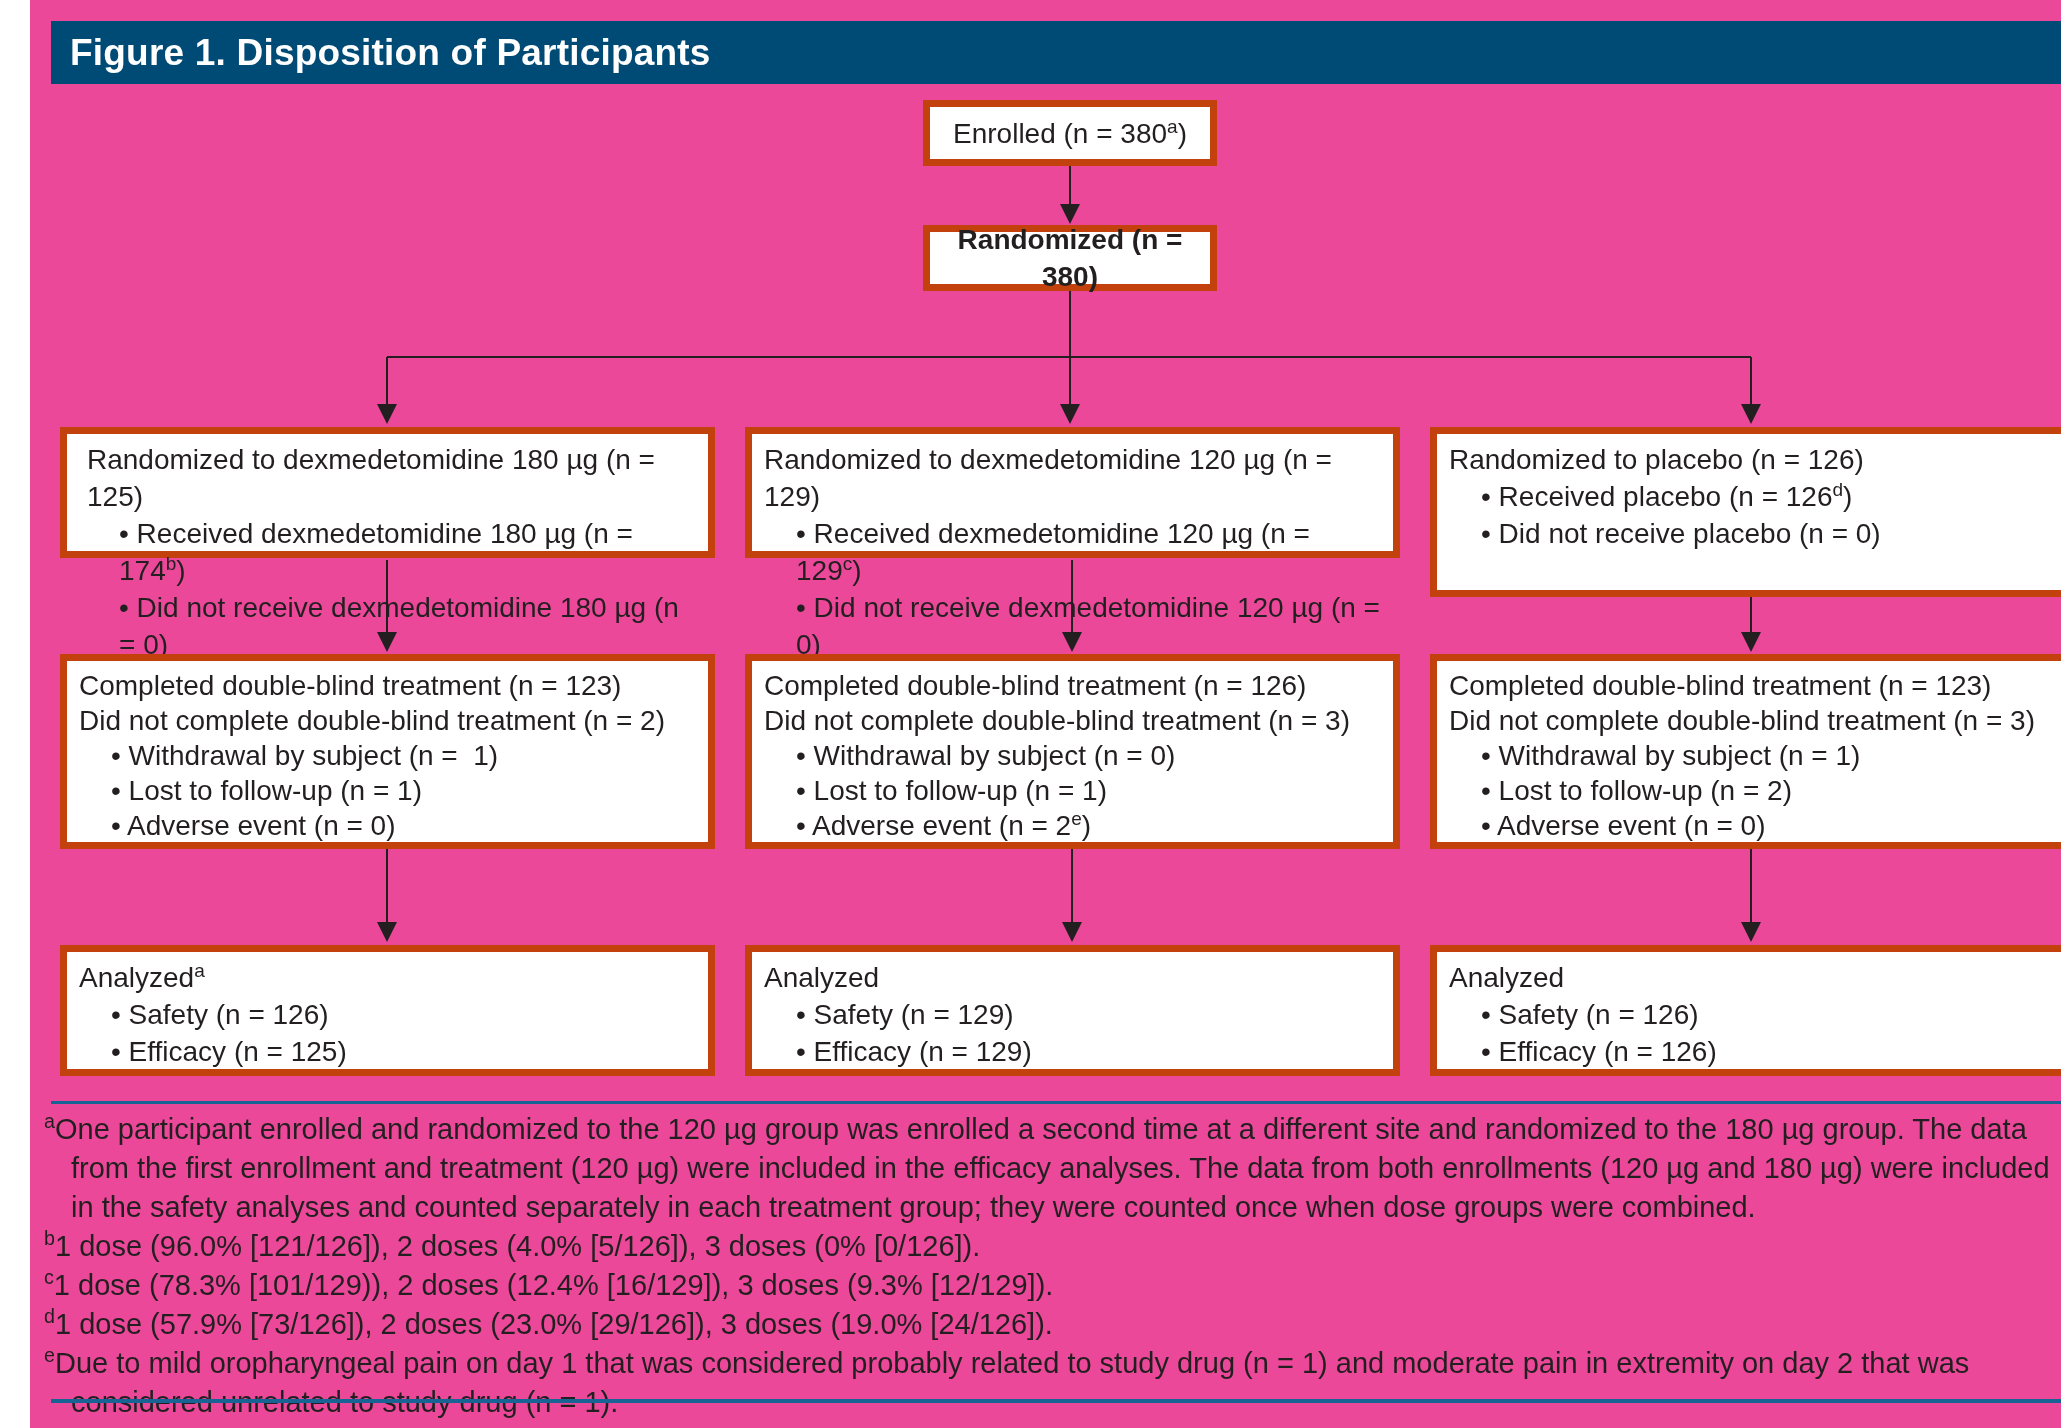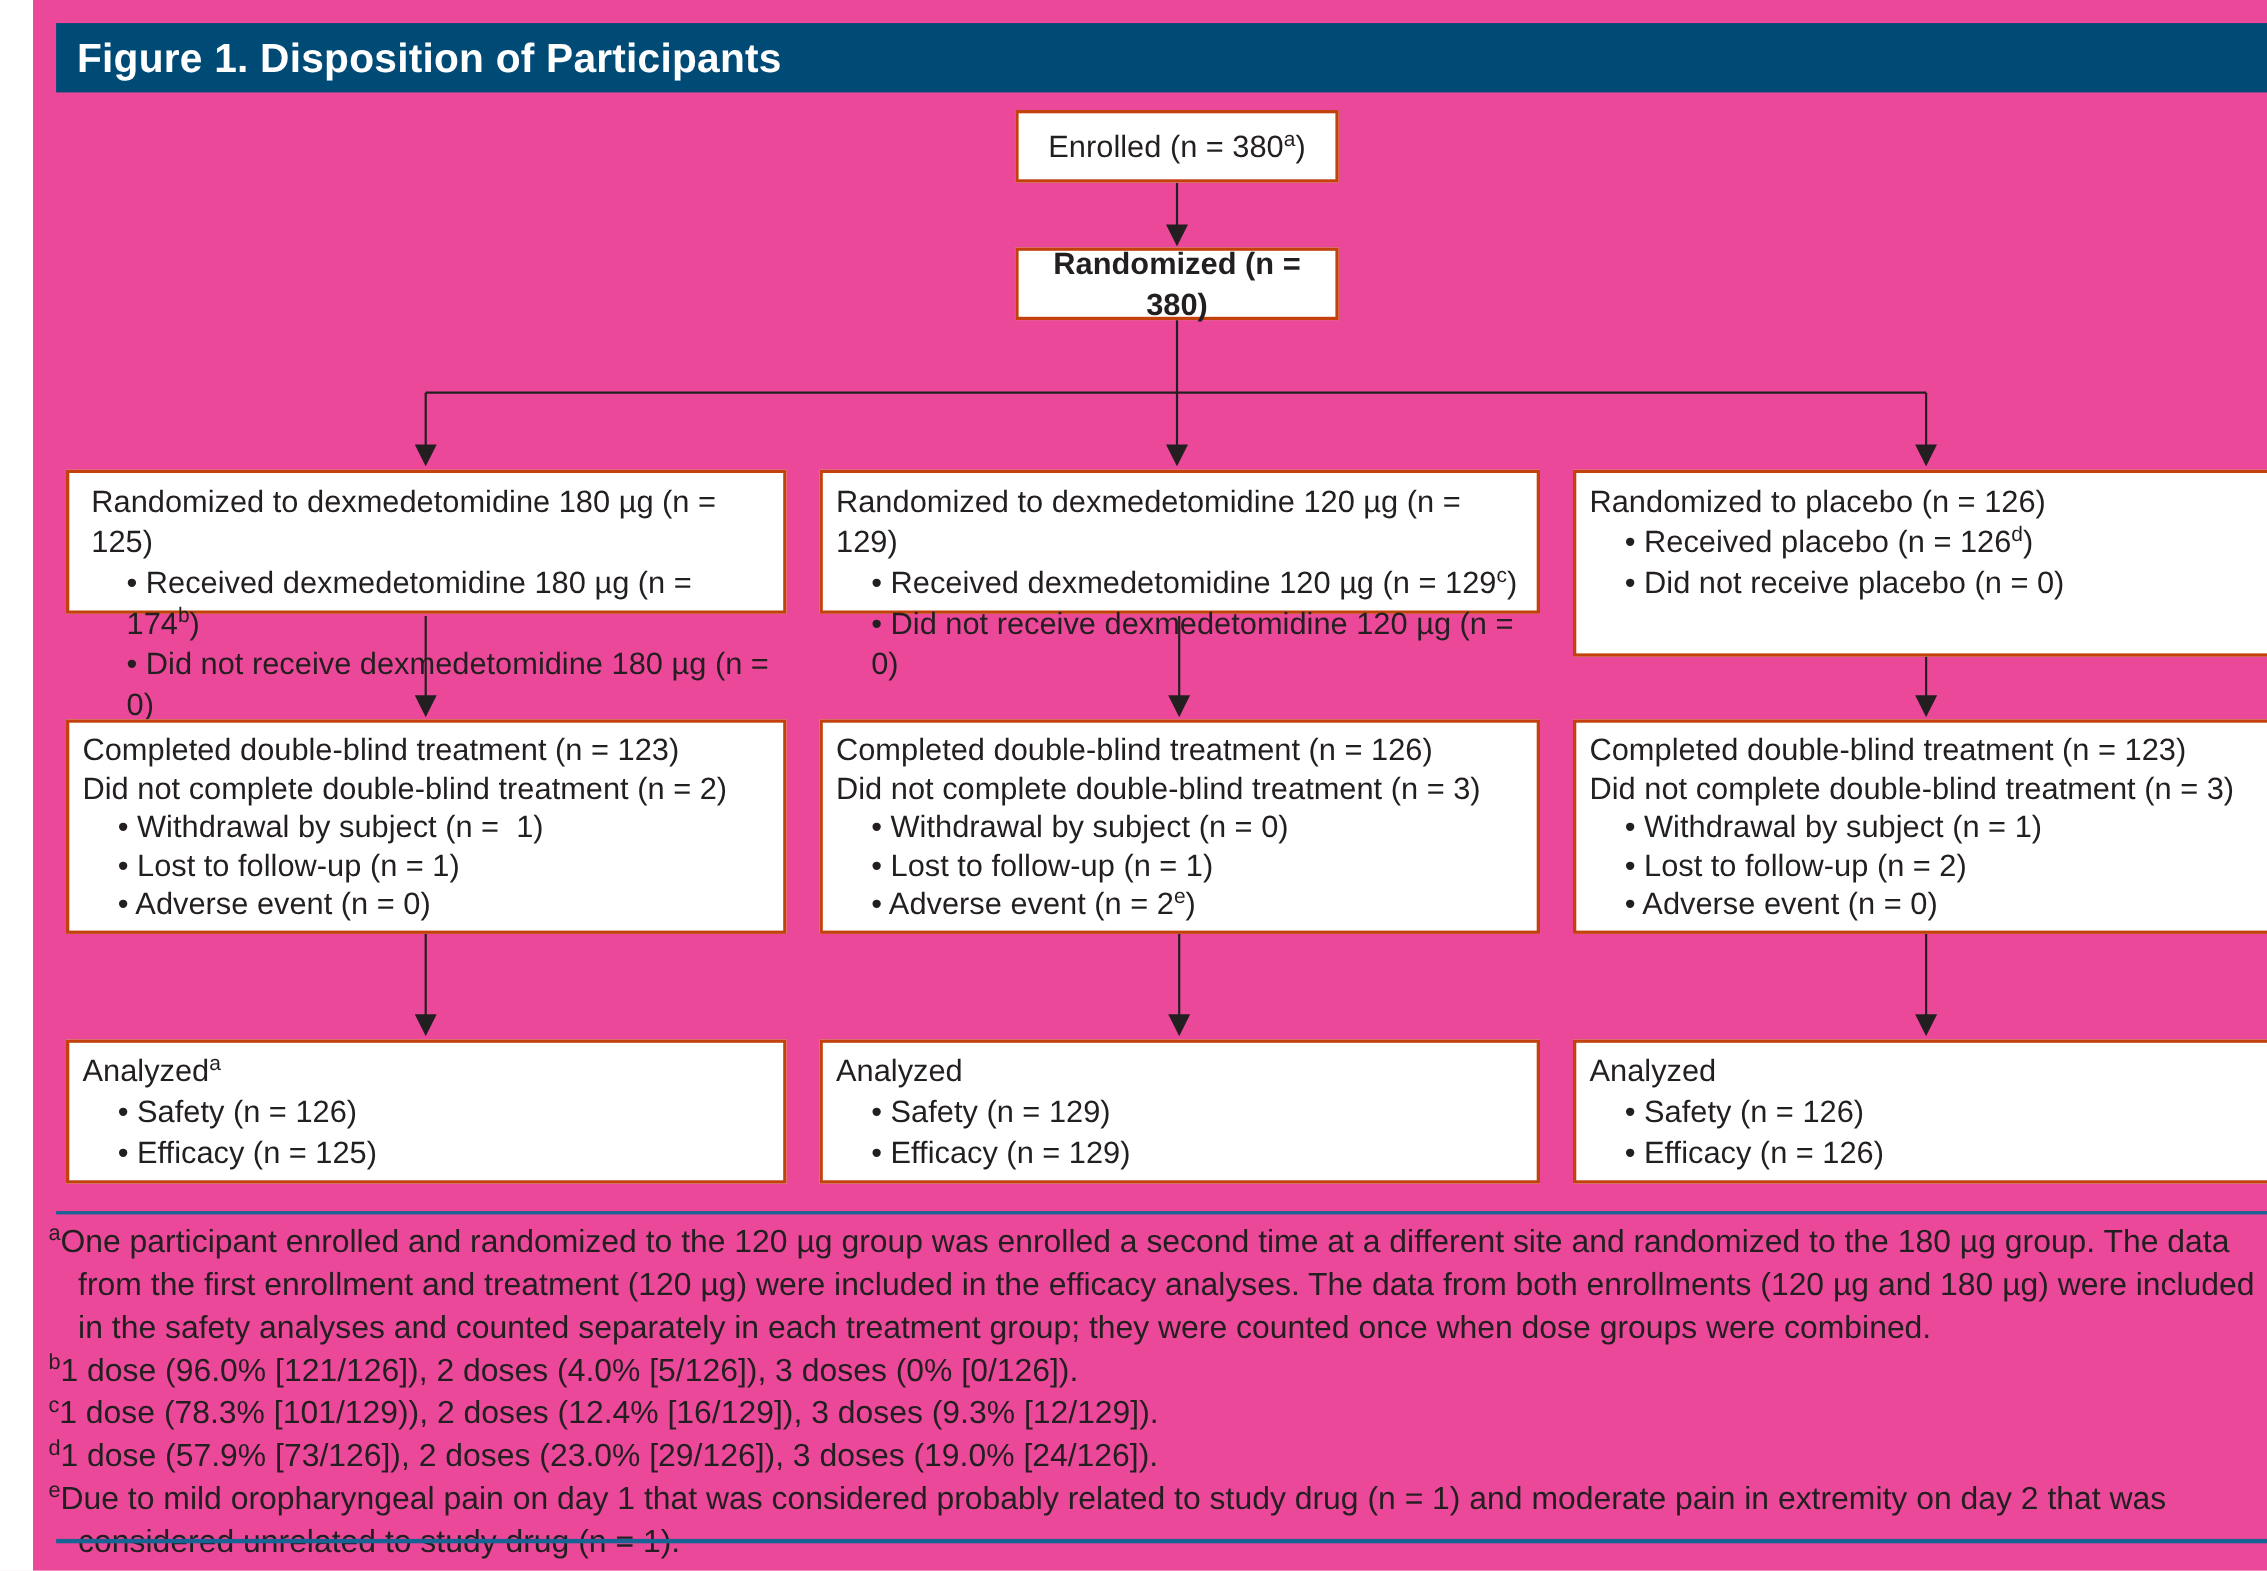--- a/index.html
+++ b/index.html
@@ -11,21 +11,21 @@
   }
   .titlebar {
     position:absolute; left:21px; top:21px; width:2019px; height:63px;
     background:#004A76; display:flex; align-items:center;
   }
   .titlebar .title {
     color:#ffffff; font-size:37px; font-weight:bold; margin-left:19px; letter-spacing:.2px;
   }
   .connectors { position:absolute; left:0; top:0; pointer-events:none; }
   .fbox {
-    position:absolute; background:#ffffff; border:3px solid #c2410c;
+    position:absolute; background:#ffffff; border:7px solid #c2410c;
     box-sizing:border-box; font-size:28px; line-height:37px; padding:7px 12px;
   }
   .fbox.center {
     display:flex; align-items:center; justify-content:center; padding:0;
     text-align:center;
   }
   .fbox.tight { line-height:35px; }
   .line { white-space:pre-wrap; }
   .line.b { padding-left:32px; }
   sup { font-size:68%; line-height:0; }

